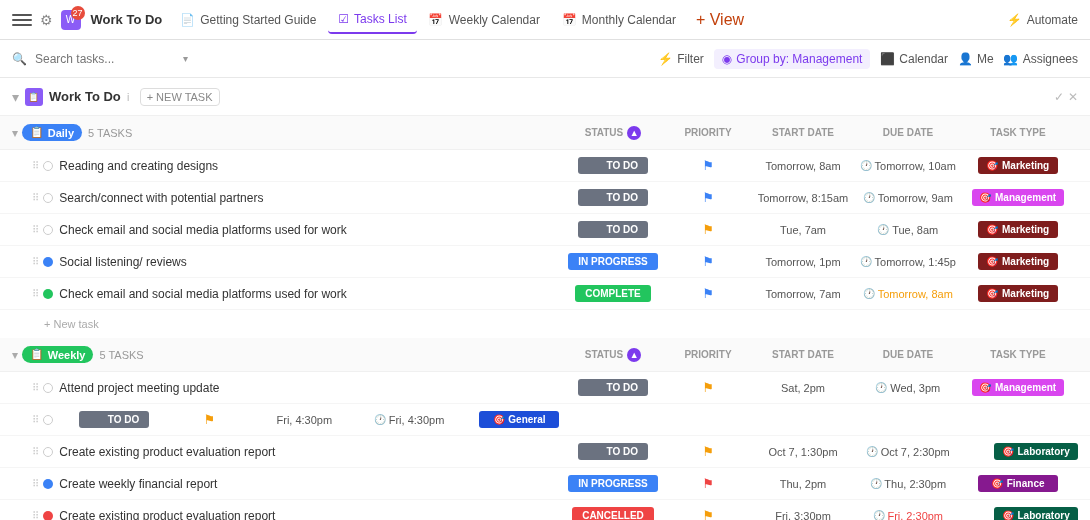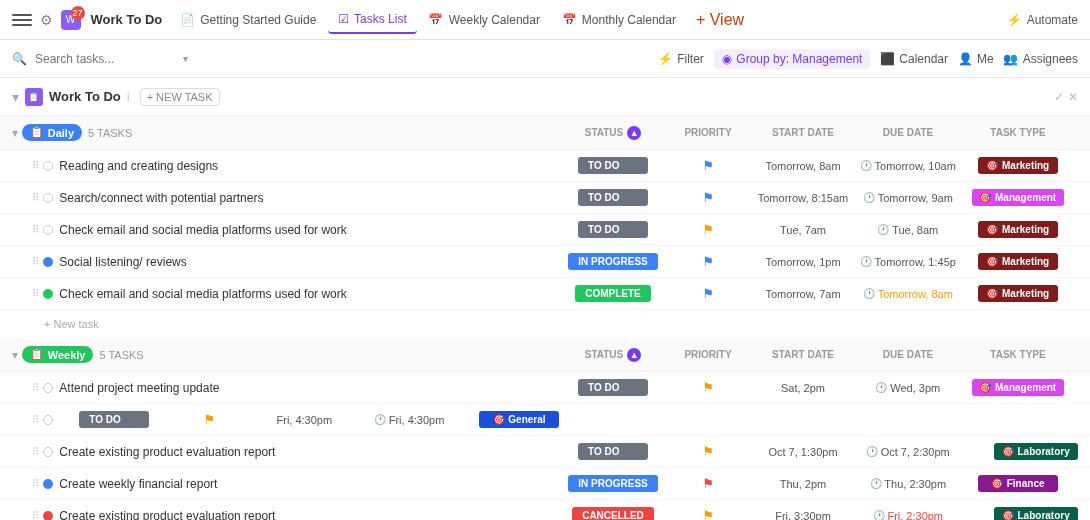--- a/index.html
+++ b/index.html
@@ -57,21 +57,21 @@
     .col-due { width: 100px; text-align: center; }
     .col-type { width: 120px; text-align: center; }
     .status-sort-icon { width: 14px; height: 14px; background: #7c3aed; border-radius: 50%; color: #fff; font-size: 9px; display: flex; align-items: center; justify-content: center; }
 
     
     .task-row { display: flex; align-items: center; height: 32px; padding: 0 12px 0 32px; border-bottom: 1px solid #f5f5f5; }
     .task-drag { color: #ccc; font-size: 10px; margin-right: 4px; cursor: grab; }
     .task-color-dot { width: 10px; height: 10px; border-radius: 50%; margin-right: 6px; flex-shrink: 0; }
     .task-name { flex: 1; font-size: 12px; color: #333; white-space: nowrap; overflow: hidden; text-overflow: ellipsis; max-width: 580px; }
     .task-status { width: 110px; display: flex; justify-content: center; }
-    .status-badge { font-size: 10px; font-weight: 600; padding: 3px 10px; border-radius: 3px; text-align: left; min-width: 70px; }
+    .status-badge { font-size: 10px; font-weight: 600; padding: 3px 10px; border-radius: 3px; text-align: right; min-width: 70px; }
     .status-todo { background: #6b7280; color: #fff; }
     .status-in-progress { background: #3b82f6; color: #fff; }
     .status-complete { background: #22c55e; color: #fff; }
     .status-cancelled { background: #ef4444; color: #fff; }
     .task-priority { width: 80px; display: flex; justify-content: center; }
     .task-start { width: 110px; font-size: 11px; color: #555; text-align: center; }
     .task-due { width: 100px; font-size: 11px; color: #555; text-align: center; display: flex; align-items: center; justify-content: center; gap: 2px; }
     .task-due.overdue { color: #ef4444; }
     .task-due.tomorrow { color: #f59e0b; }
     .task-type { width: 120px; display: flex; justify-content: center; }

